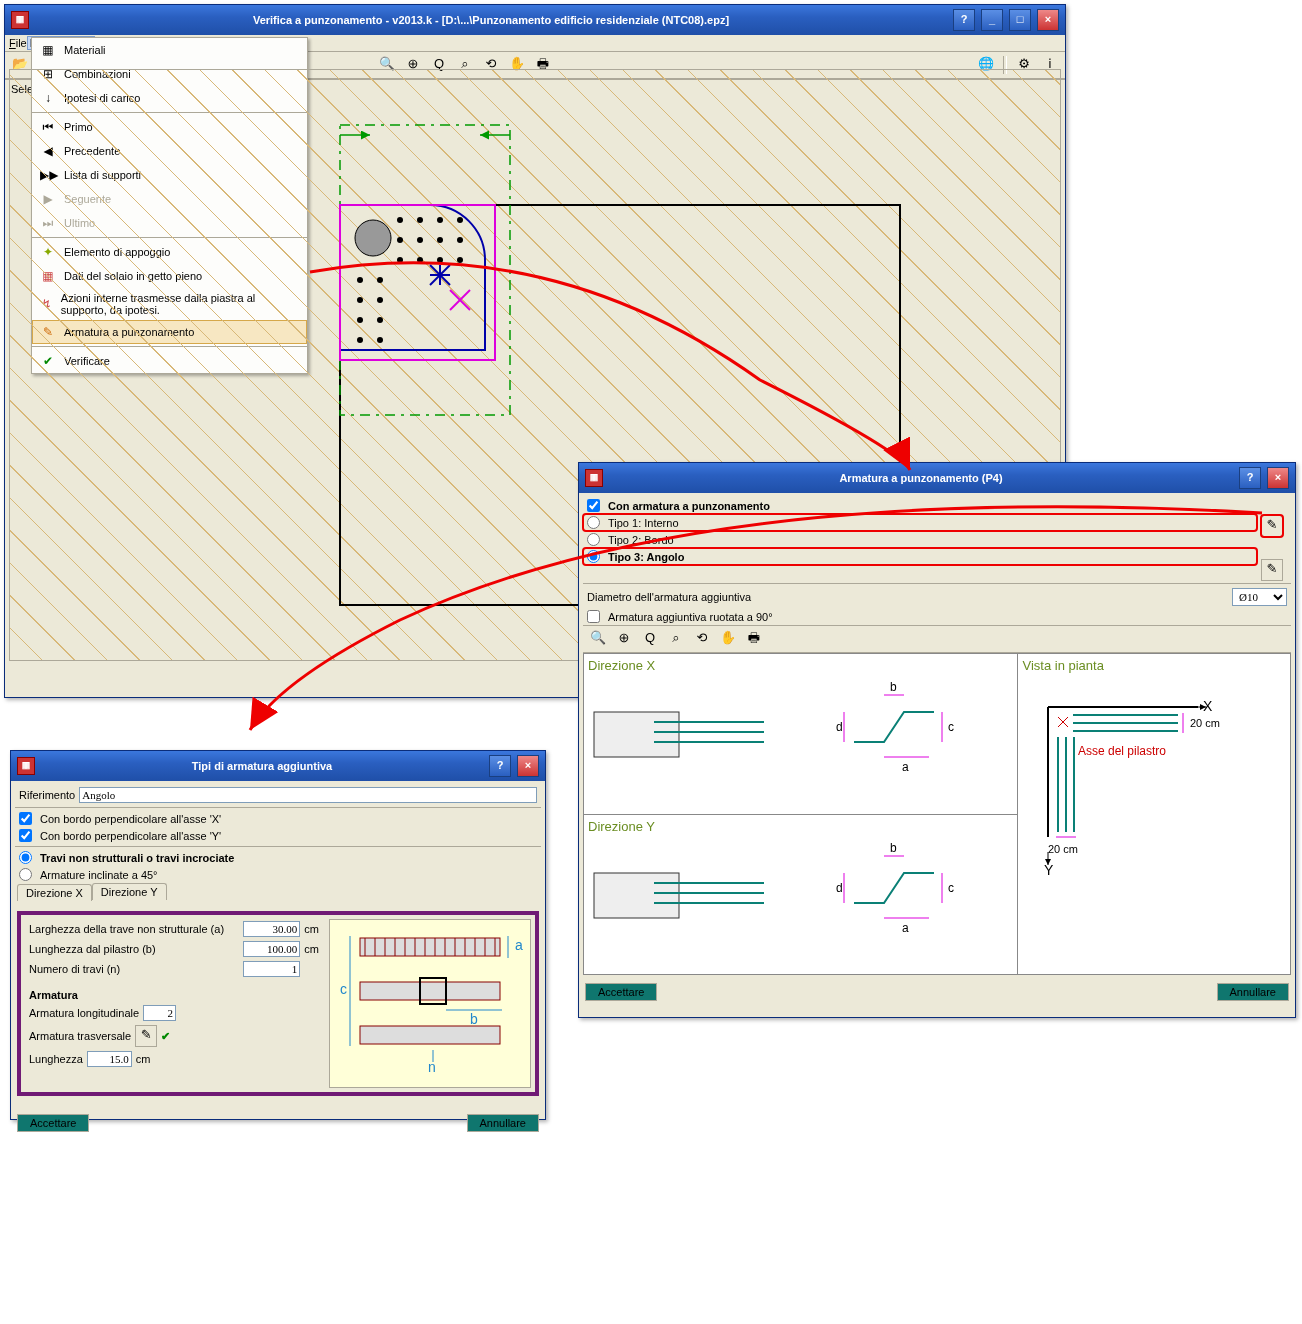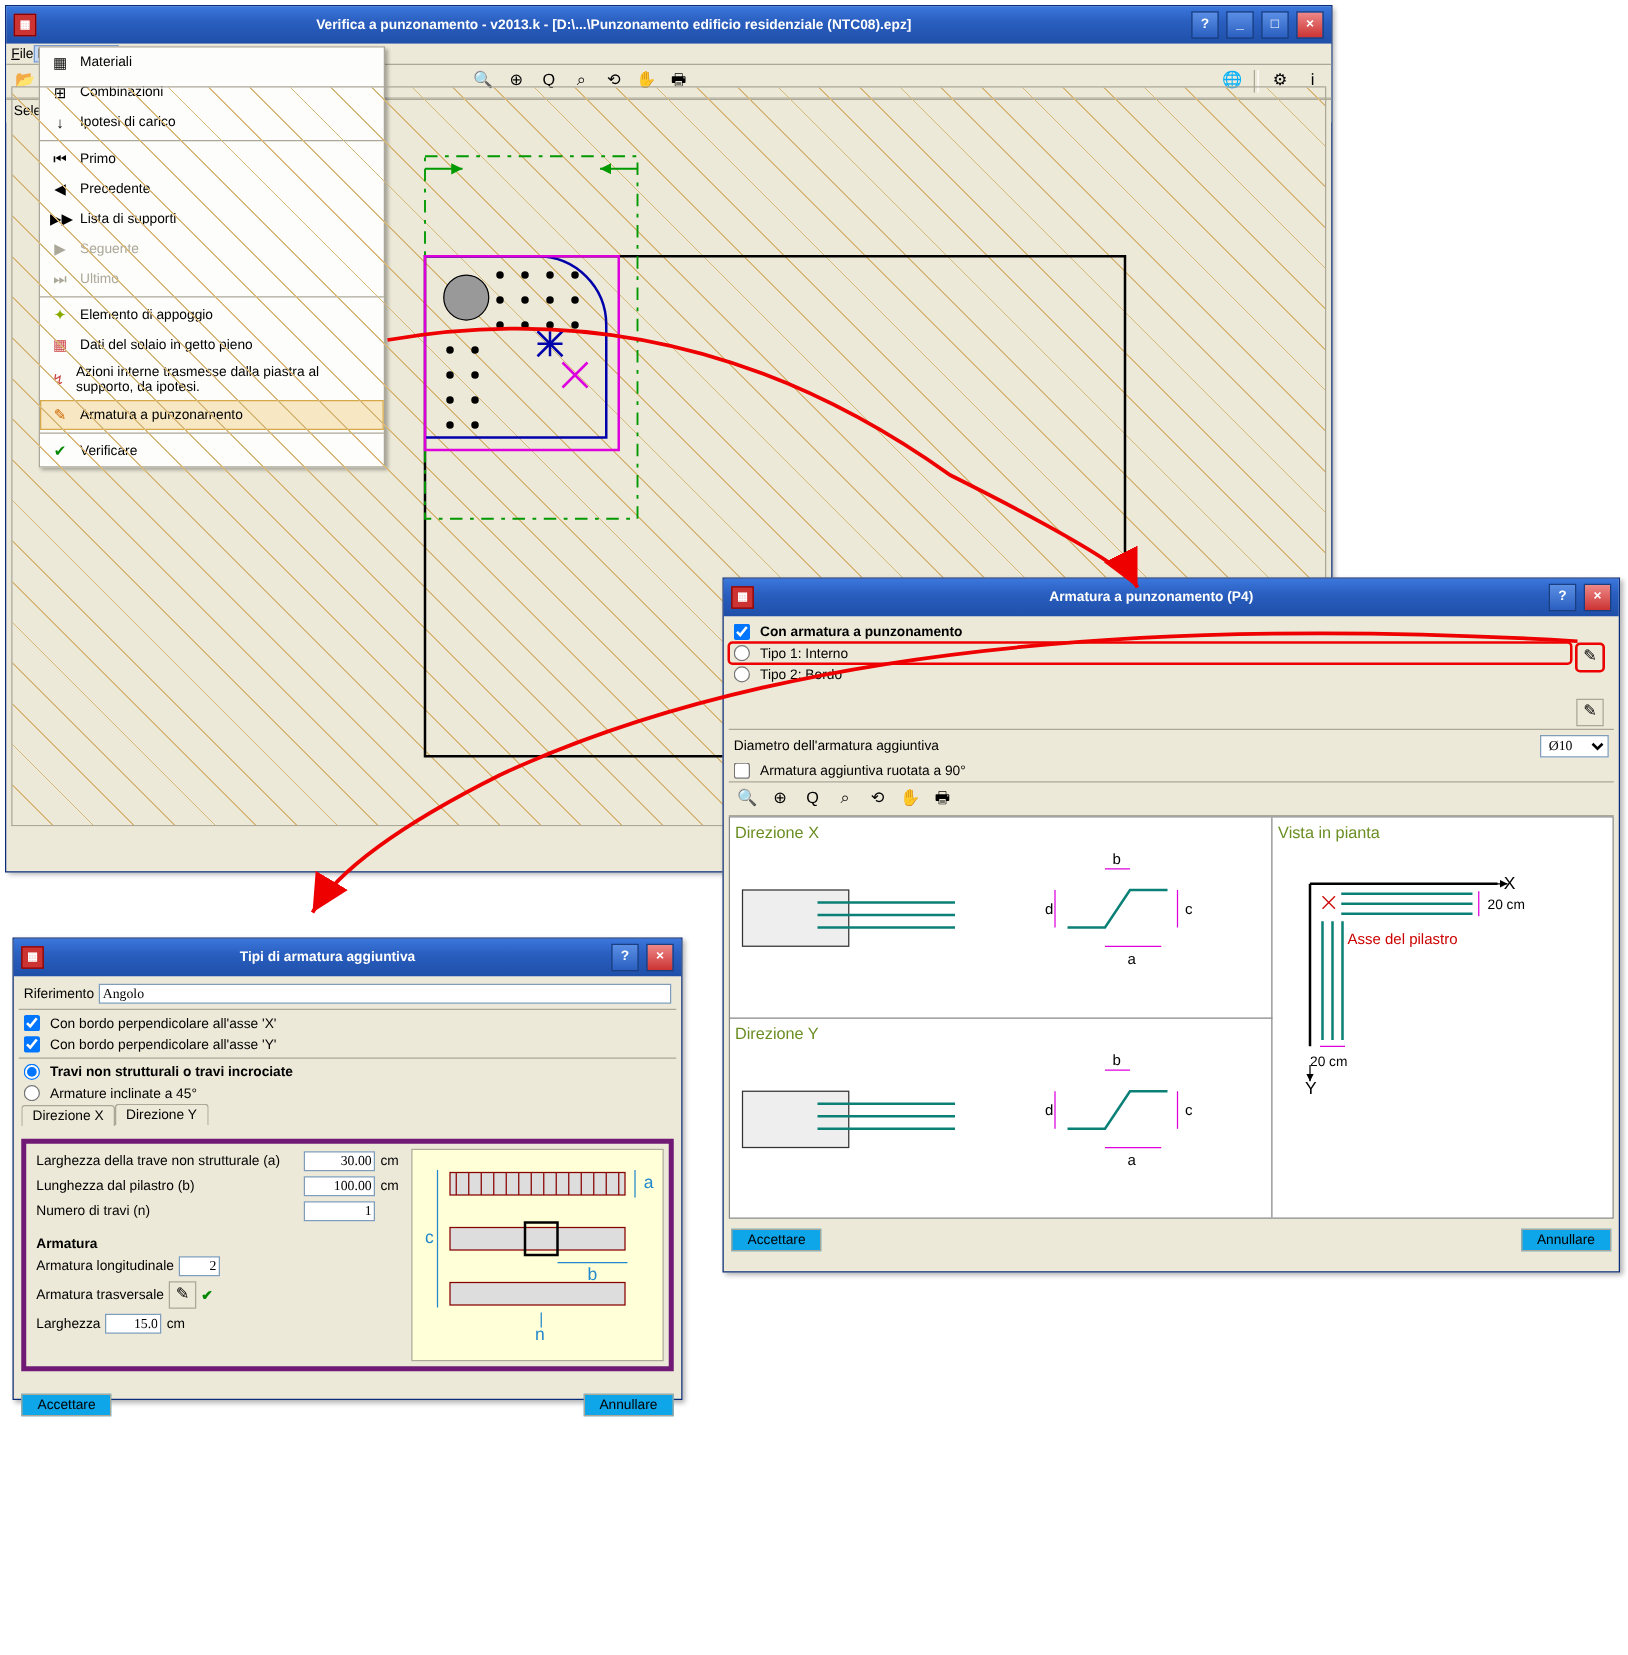--- a/index.html
+++ b/index.html
@@ -25,21 +25,21 @@
   .statusbar{background:#ece9d8;border-top:1px solid #aca899;padding:3px 6px;}
   .arrow{position:absolute;pointer-events:none;}
   .dlg-body{padding:4px;}
   .fieldrow{display:flex;align-items:center;gap:4px;padding:2px 4px;}
   input[type=text],select{font-family:Tahoma;font-size:11px;border:1px solid #7f9db9;padding:1px 2px;background:#fff;}
   input[type=checkbox],input[type=radio]{margin:0 4px 0 0;vertical-align:middle;}
   .groupbox{border:4px solid #701a75;margin:12px 2px;padding:4px;background:#ece9d8;position:relative;}
   .tabbar{display:flex;gap:0;margin-bottom:-1px;padding-left:2px;}
   .tab{border:1px solid #aca899;border-bottom:none;padding:2px 8px;background:#ece9d8;cursor:pointer;font-size:11px;border-radius:3px 3px 0 0;}
   .tab.active{background:#ece9d8;position:relative;top:1px;}
-  .btn{border:1px solid #aca899;background:#0ea5e9;padding:2px 12px;cursor:pointer;font-size:11px;}
+  .btn{border:1px solid #aca899;background:#0f766e;padding:2px 12px;cursor:pointer;font-size:11px;}
   .section-label{color:#6b8e23;font-family:Arial;font-size:13px;padding:4px;}
   .highlighted-red{outline:2px solid #e00;outline-offset:-1px;border-radius:3px;}
   .hatch{background:repeating-linear-gradient(45deg,transparent,transparent 22px,#d8b878 22px,#d8b878 23px);}
   .smallsvg{pointer-events:none;}
 </style>
 </head>
 <body>
 
 <div class="window" style="left:4px;top:4px;width:1060px;height:692px;">
   <div class="titlebar">
@@ -210,20 +210,24 @@
       </div>
     <div style="display:flex;">
       <div style="flex:1;">
         <div class="fieldrow highlighted-red" style="margin-right:4px;">
             <input type="radio" name="tipo" style="">
             <span>Tipo 1: Interno</span>
           </div>
         <div class="fieldrow">
             <input type="radio" name="tipo" style="">
             <span>Tipo 2: Bordo</span>
+          </div>
+        <div class="fieldrow highlighted-red" style="margin-right:4px;">
+            <input type="radio" name="tipo" checked="" style="">
+            <b>Tipo 3: Angolo</b>
           </div>
       </div>
       <div style="width:30px;">
         <span class="tbtn highlighted-red" style="border:1px solid #aca899;display:block;margin:1px 0;">✎</span>
         <span class="tbtn" style="border:1px solid #aca899;display:block;margin:22px 0 0 0;">✎</span>
       </div>
     </div>
     <div style="height:1px;background:#aca899;margin:2px 0;"></div>
     <div class="fieldrow">
       <span style="flex:1;">Diametro dell'armatura aggiuntiva</span>
@@ -394,21 +398,21 @@
         <div class="fieldrow">
             <span>Armatura longitudinale</span> 
             <input type="text" size="2" style="text-align: right;" value="2">
           </div>
         <div class="fieldrow">
             <span>Armatura trasversale</span> 
             <span class="tbtn" style="border:1px solid #aca899;">✎</span> 
             <span style="color:#080;font-weight:bold;">✔</span>
           </div>
         <div class="fieldrow">
-            <span>Larghezza</span> 
+            <span>Lunghezza</span> 
             <input type="text" size="4" style="text-align: right;" value="15.0"> 
             <span>cm</span>
           </div>
       </div>
       <div style="width:200px;background:#ffffd8;border:1px solid #aca899;">
         <svg class="smallsvg" width="200" height="165">
 
           <g>
             <rect x="30" y="18" width="140" height="18" fill="#ddd" stroke="#800"></rect>
             <rect x="30" y="62" width="140" height="18" fill="#ddd" stroke="#800"></rect>

